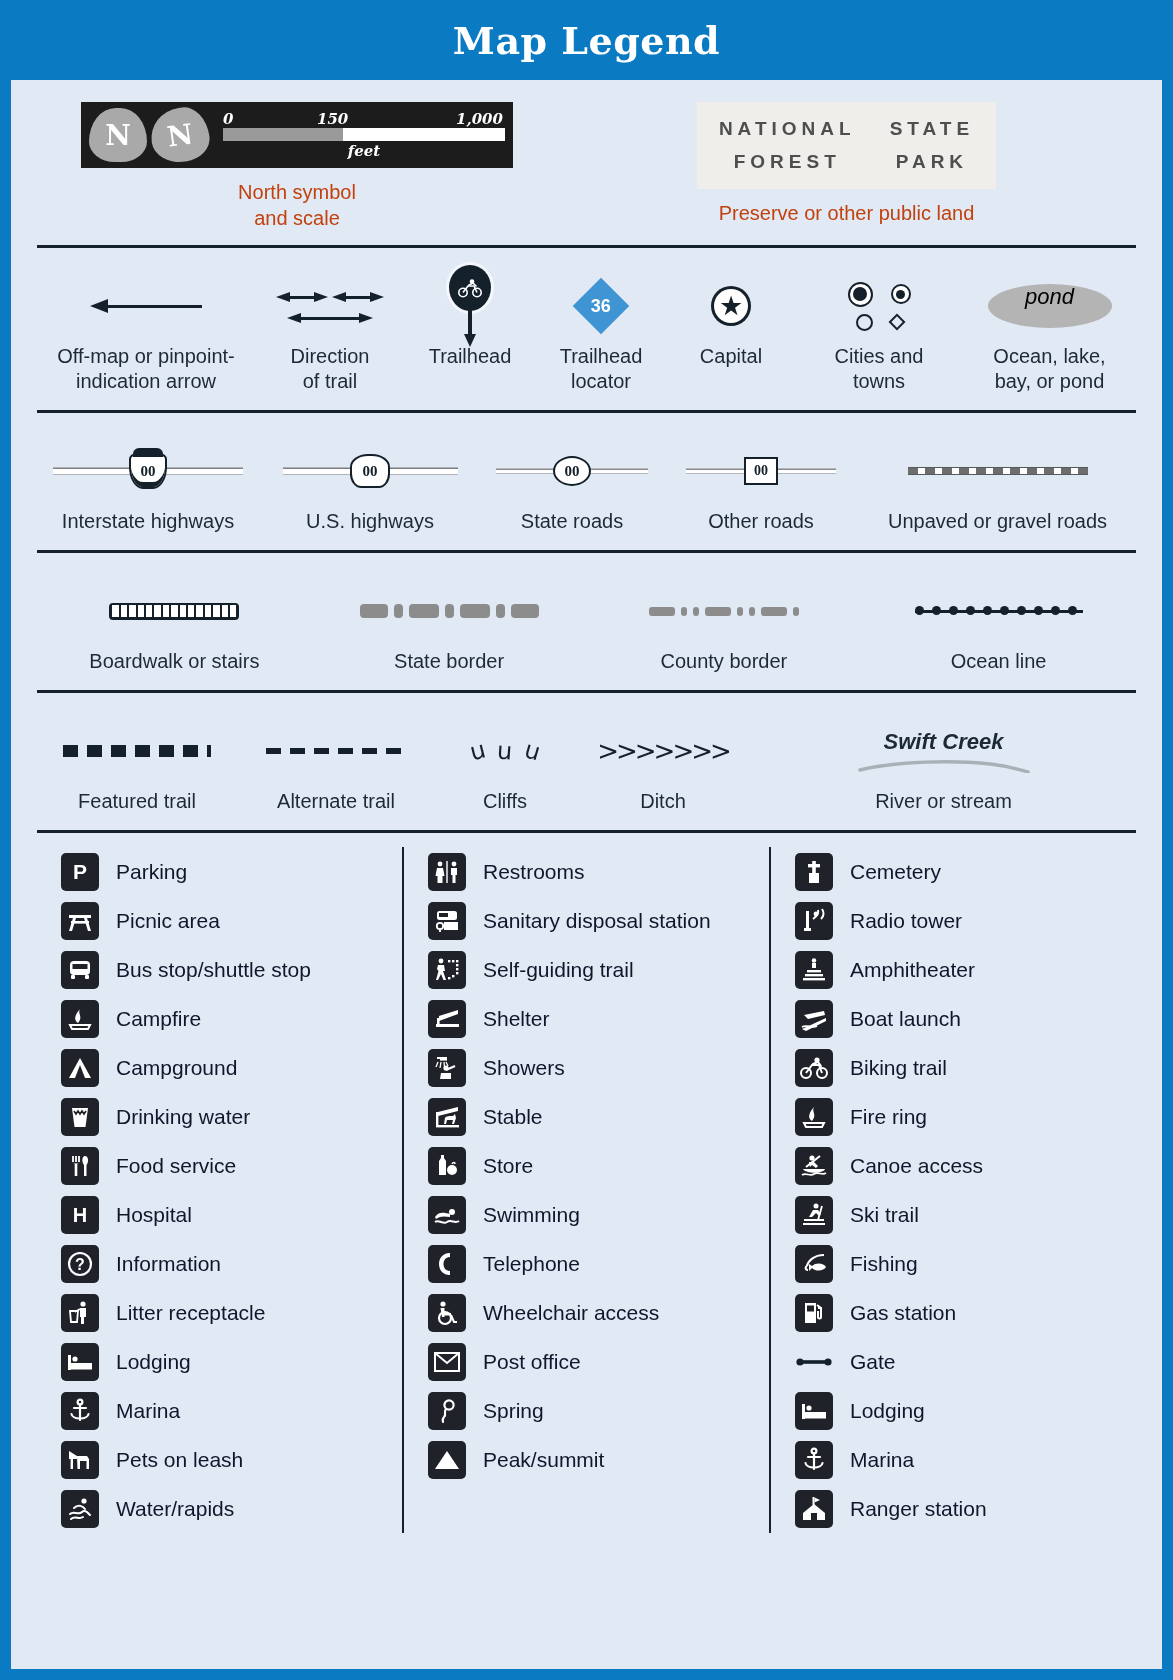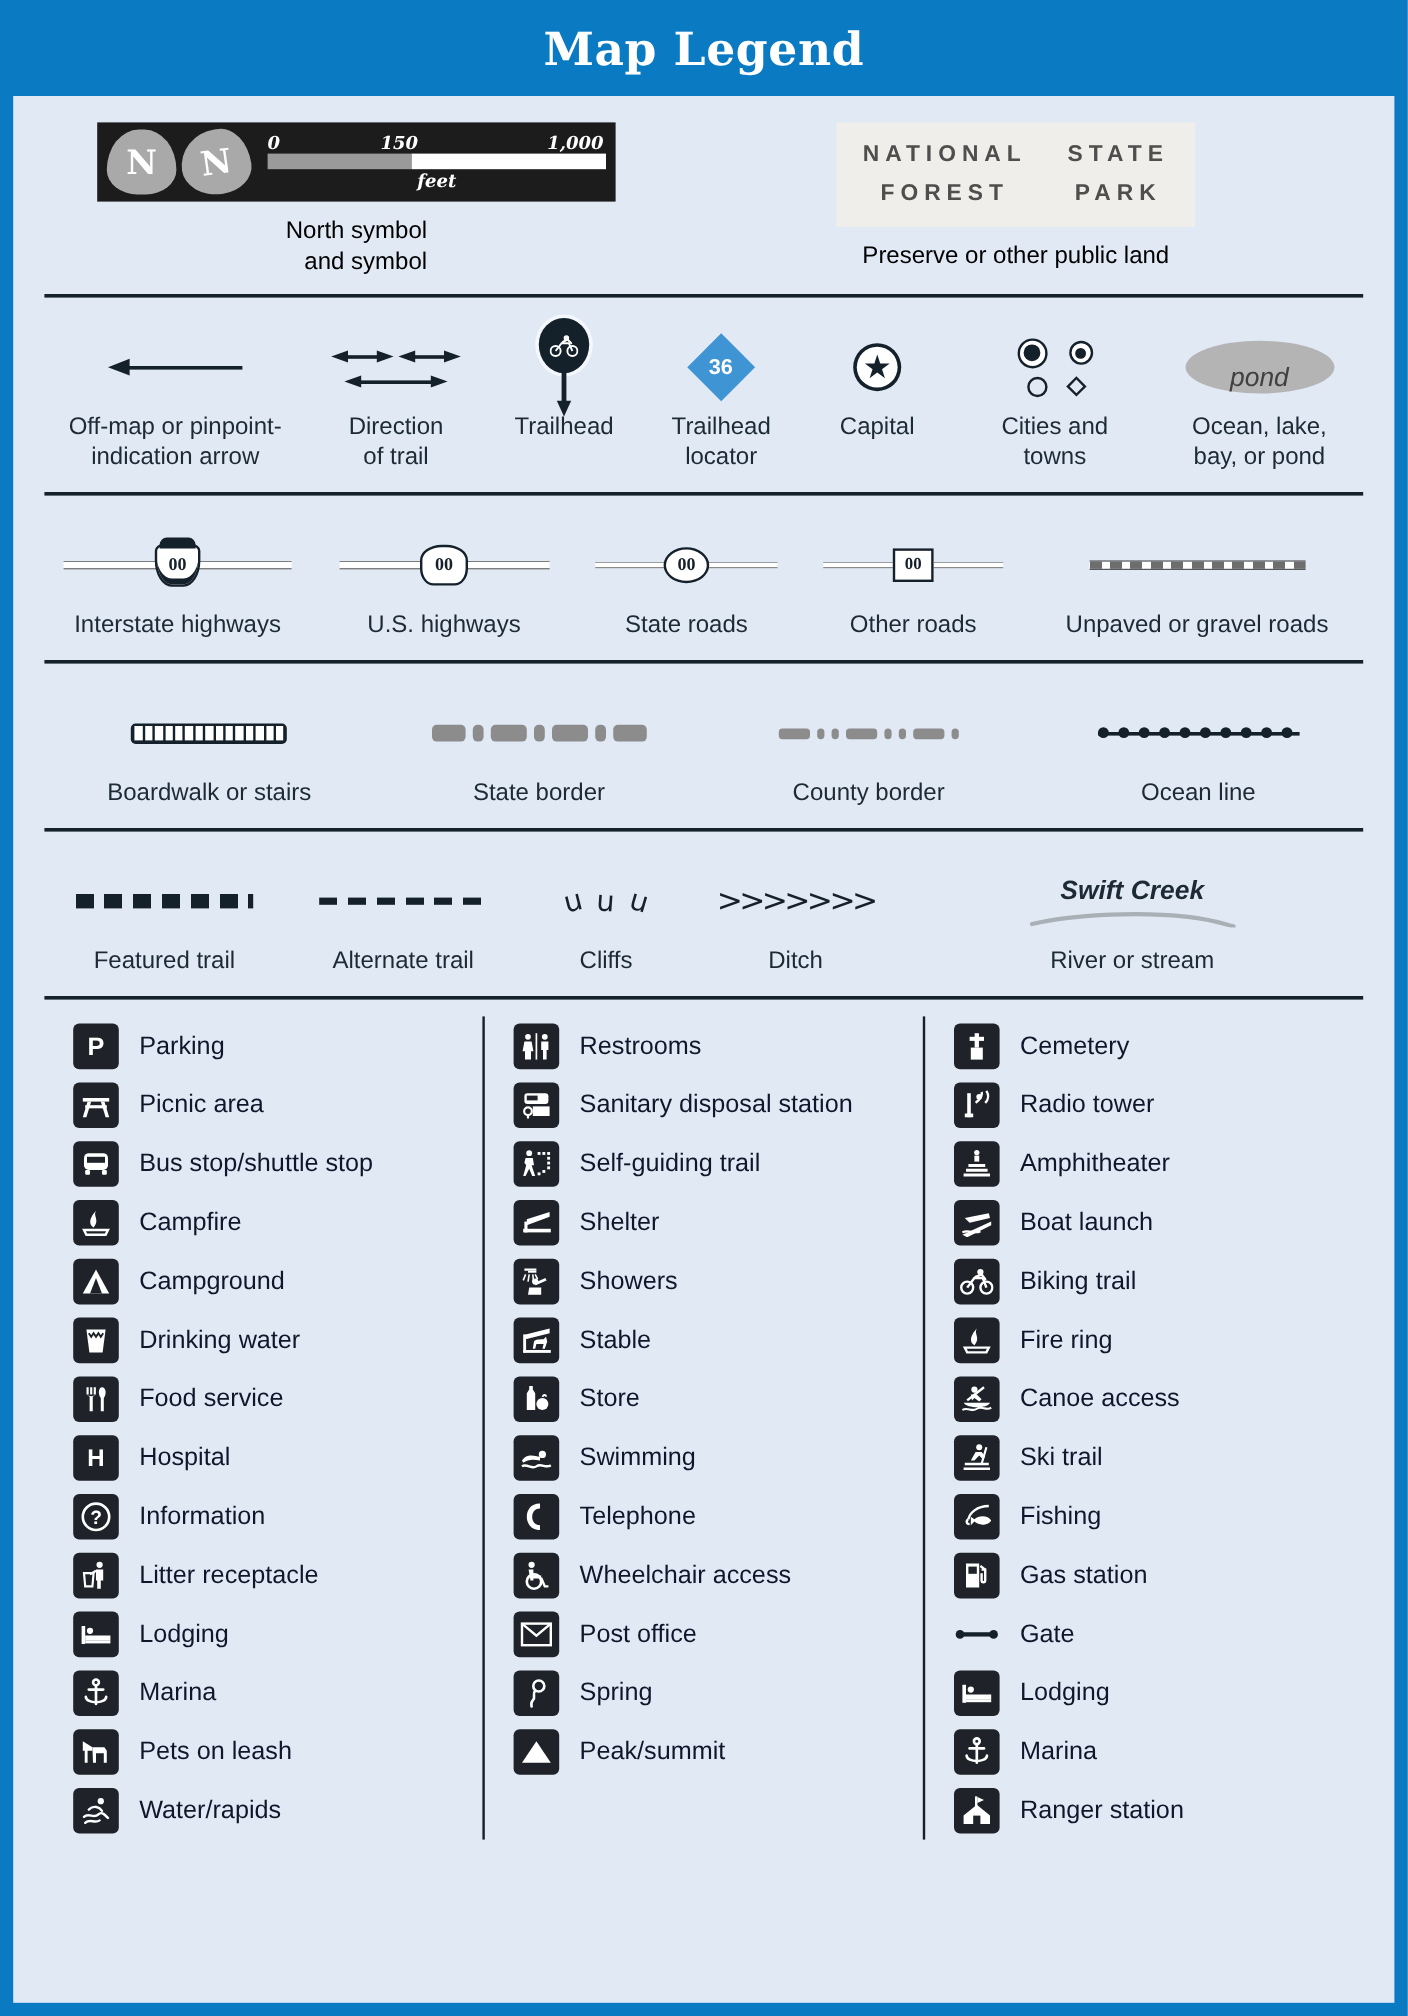--- a/index.html
+++ b/index.html
@@ -54,21 +54,21 @@
   .scale-bar .b2 { flex:1; background:#ffffff; }
   .scale-feet { text-align:center; font-style:italic; font-weight:bold; font-size:15px;
     font-family:"DejaVu Serif", serif; margin-top:1px; }
 
   .preserve-box {
     background:#efeeea; padding:10px 22px; display:flex; gap:34px;
   }
   .preserve-col { text-align:center; color:#4e4e4e; font-weight:bold;
     font-size:19px; letter-spacing:5px; line-height:1.75; }
 
-  .cap { margin-top:12px; text-align:right; font-size:20px; line-height:1.28; color:#000000; }
+  .cap { margin-top:12px; text-align:center; font-size:20px; line-height:1.28; color:#c2410c; }
 
   
   .symrow { display:flex; padding:22px 26px 16px 26px; align-items:flex-start; }
   .sym { display:flex; flex-direction:column; align-items:center; }
   .sym .art { height:72px; display:flex; align-items:center; justify-content:center; }
   .sym .lbl { text-align:center; font-size:20px; line-height:1.25; margin-top:2px; }
 
   
   .arrow-left { position:relative; width:112px; height:14px; }
   .arrow-left .shaft { position:absolute; left:14px; top:6px; width:98px; height:3px; background:#14202a; }
@@ -111,22 +111,22 @@
     display:flex;align-items:center;justify-content:center; }
   .ring-lg i { width:14px;height:14px;border-radius:50%;background:#14202a;display:block; }
   .ring-sm { width:20px;height:20px;border-radius:50%;border:2.5px solid #14202a;background:#fff;
     display:flex;align-items:center;justify-content:center; }
   .ring-sm i { width:9px;height:9px;border-radius:50%;background:#14202a;display:block; }
   .hollow { width:17px;height:17px;border-radius:50%;border:2.5px solid #14202a;background:transparent; }
   .dia-s { width:12px;height:12px;border:2px solid #14202a;transform:rotate(45deg); }
 
   
   .pond { width:124px; height:44px; border-radius:50%; background:#b4b4b4;
-    display:flex; align-items:flex-end; justify-content:center;
-    font-style:italic; font-size:22px; color:#404040; }
+    display:flex; align-items:flex-start; justify-content:center;
+    font-style:italic; font-size:22px; color:#000000; }
 
   
   .roadart { position:relative; width:100%; height:42px; display:flex; align-items:center; justify-content:center; }
   .rd-line { position:absolute; top:50%; transform:translateY(-50%); height:7px;
     background:linear-gradient(to bottom,#7d7d7d 0,#7d7d7d 1px,#ffffff 1px,#ffffff 6px,#7d7d7d 6px,#7d7d7d 7px); }
   .rd-line.thin { height:5px;
     background:linear-gradient(to bottom,#8a8a8a 0,#8a8a8a 1px,#ffffff 1px,#ffffff 4px,#8a8a8a 4px,#8a8a8a 5px); }
   .shield { position:relative; z-index:2; display:flex; align-items:center; justify-content:center;
     font-weight:bold; font-size:15px; font-family:"Liberation Serif", serif; }
   .sh-interstate { width:38px;height:36px;background:#fff;border:2.5px solid #14202a;
@@ -208,21 +208,21 @@
             </div>
             <div class="scale-bar">
               <div class="b1"></div>
               <div class="b2"></div>
             </div>
             <div class="scale-feet">feet</div>
           </div>
         </div>
         <div class="cap">
           <div>North symbol</div>
-          <div>and symbol</div>
+          <div>and scale</div>
         </div>
       </div>
 
       <div class="cell-preserve">
         <div class="preserve-box">
           <div class="preserve-col">
             <div>NATIONAL</div>
             <div>FOREST</div>
           </div>
           <div class="preserve-col">

